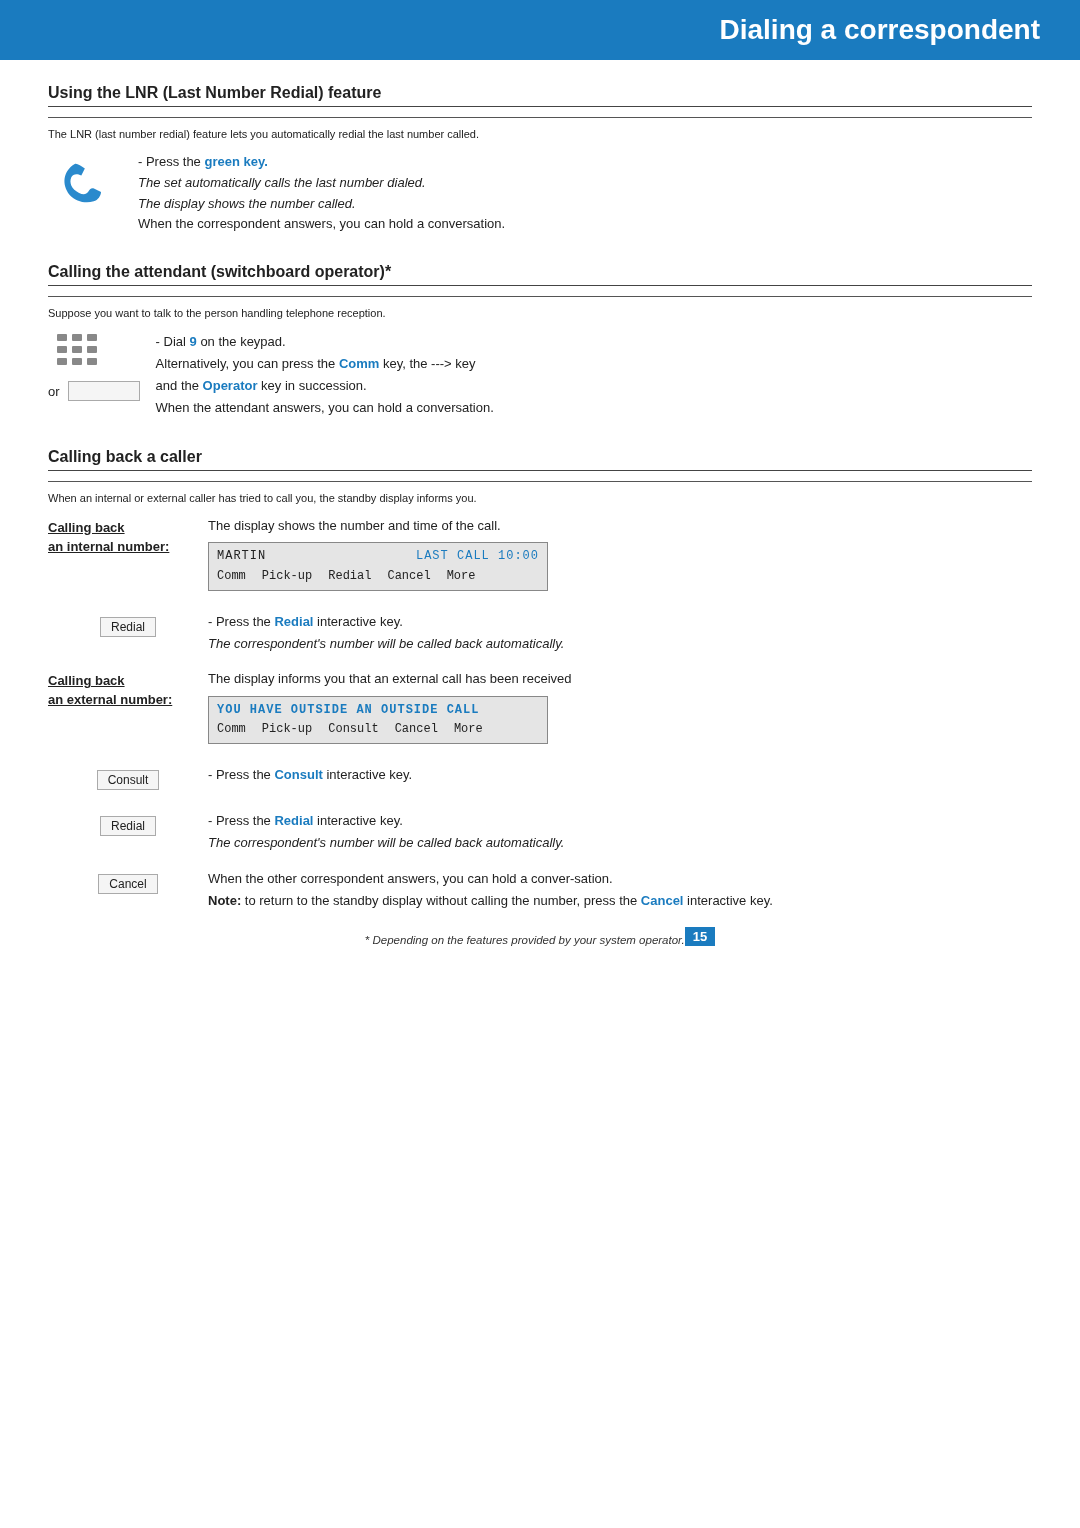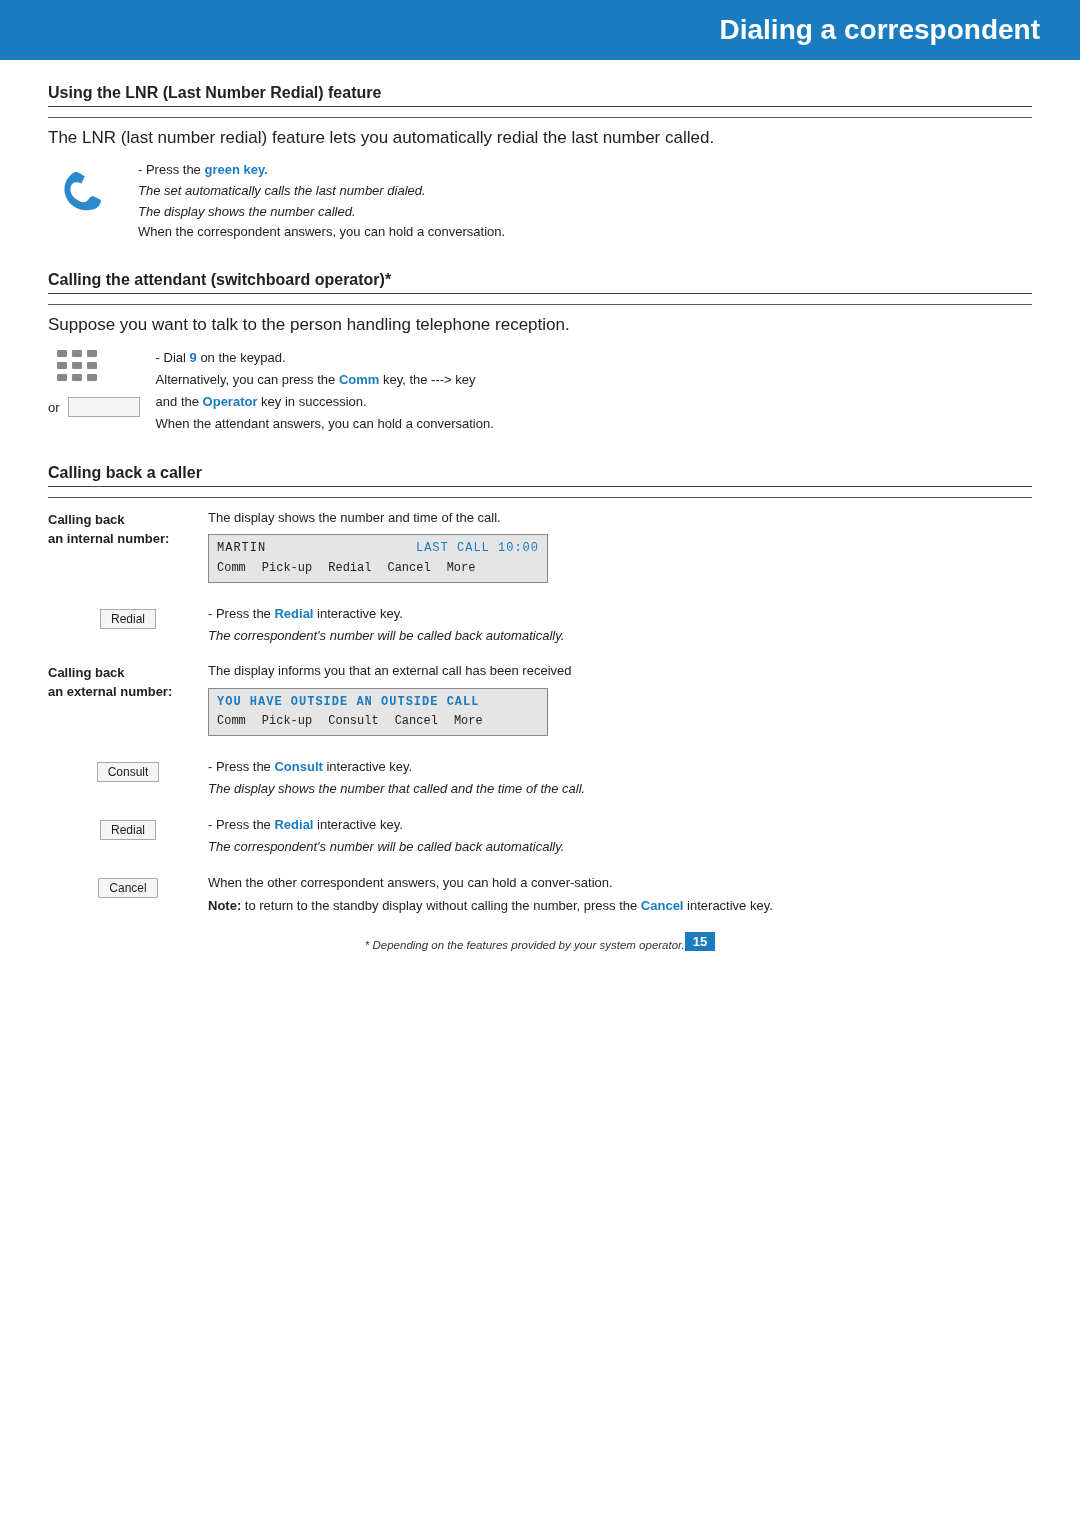--- a/index.html
+++ b/index.html
@@ -33,21 +33,21 @@
 
     .section-title {
       font-size: 16px;
       font-weight: bold;
       border-bottom: 1.5px solid #444;
       padding-bottom: 4px;
       margin-bottom: 10px;
     }
 
     .section-desc {
-      font-size: 17px;
+      font-size: 11px;
       margin-bottom: 12px;
       color: #222;
     }
 
     .lnr-row {
       display: flex;
       align-items: flex-start;
       gap: 20px;
       margin-bottom: 16px;
     }
@@ -146,20 +146,21 @@
       margin-bottom: 14px;
       gap: 0;
     }
 
     .callback-label {
       min-width: 160px;
       font-weight: bold;
       font-size: 13px;
       line-height: 1.5;
       padding-top: 2px;
+      text-decoration: underline;
     }
 
     .callback-content {
       flex: 1;
       font-size: 13px;
       line-height: 1.6;
     }
 
     .display-box {
       border: 1px solid #888;
@@ -337,20 +338,21 @@
           <span>and the </span><span class="blue-bold">Operator</span><span> key in succession.</span>
         </div>
         <div>When the attendant answers, you can hold a conversation.</div>
       </div>
     </div>
   </div>
 
   <div class="section callback-section">
     <div class="section-title">Calling back a caller</div>
     <hr class="divider-line">
+    <div class="section-desc">When an internal or external caller has tried to call you, the standby display informs you.</div>
 
     <div class="callback-row">
       <div class="callback-label">
         <span>Calling back</span><br>
         <span>an internal number:</span>
       </div>
       <div class="callback-content">
         <div>The display shows the number and time of the call.</div>
         <div class="display-box">
           <div class="display-box-row1">
@@ -403,21 +405,20 @@
     </div>
 
     <div class="key-row">
       <div class="key-label-col">
         <div class="interactive-key-btn">
           <span>Consult</span>
         </div>
       </div>
       <div class="key-content-col">
         <span>- Press the </span><span class="blue-bold">Consult</span><span> interactive key.</span>
-        <div class="italic-text">The display shows the number that called and the time of the call.</div>
       </div>
     </div>
 
     <div class="key-row">
       <div class="key-label-col">
         <div class="interactive-key-btn">
           <span>Redial</span>
         </div>
       </div>
       <div class="key-content-col">

